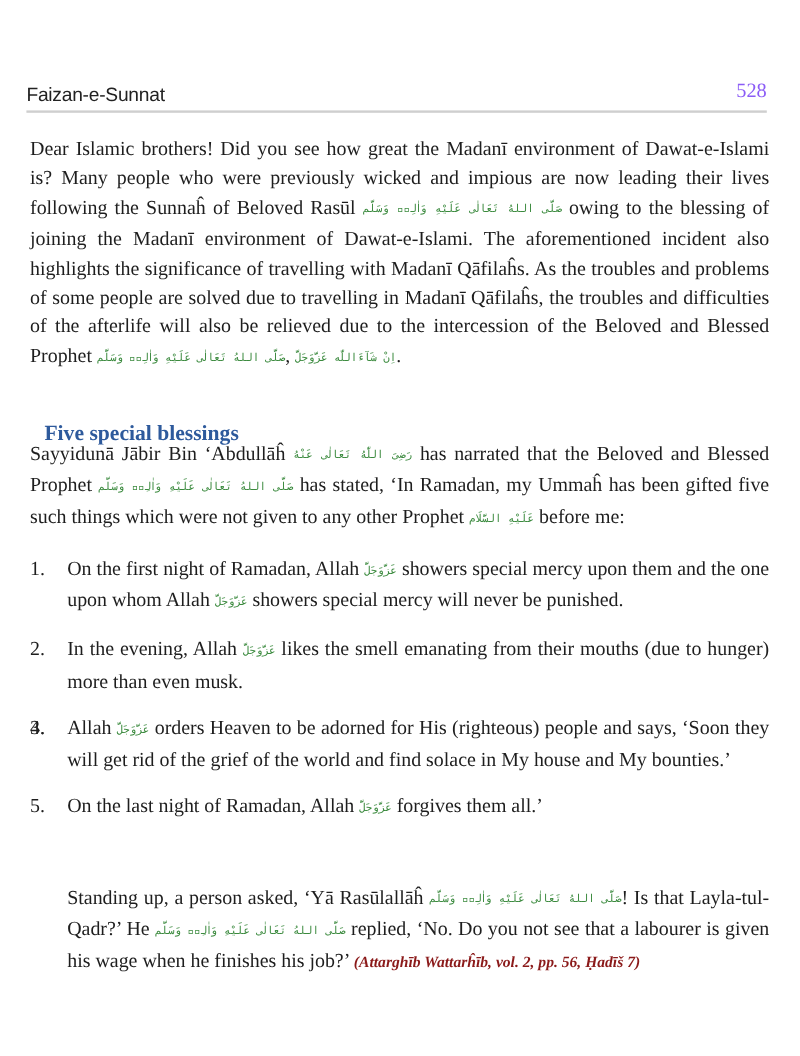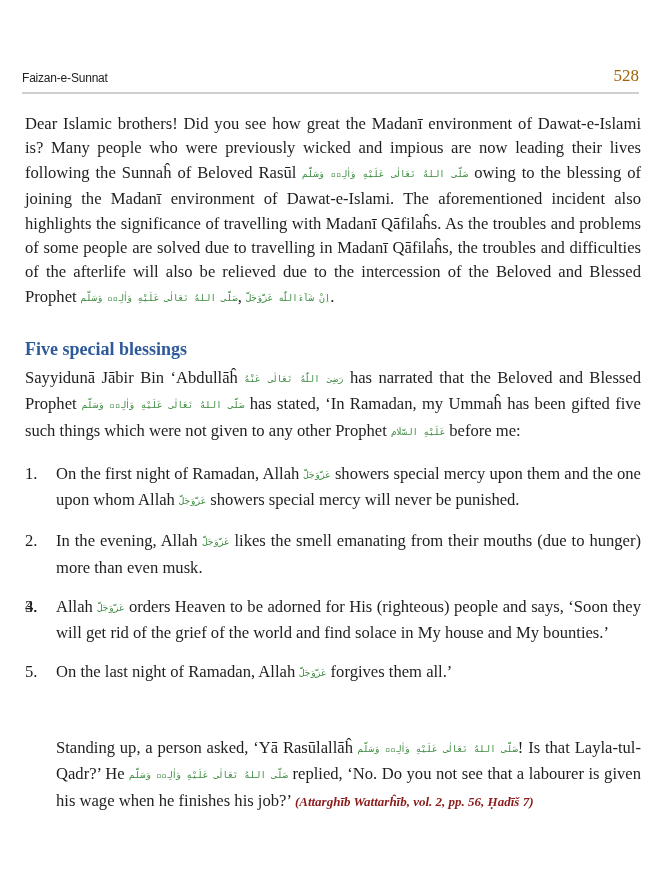--- a/index.html
+++ b/index.html
@@ -1,20 +1,20 @@
 <!DOCTYPE html>
 <html><head>
 <meta charset="utf-8">
 <style>
   html, body { margin: 0; padding: 0; background: #ffffff; }
   body { width: 667px; height: 880px; position: relative; overflow: hidden; }
   .page { position: absolute; left: 0; top: 0; width: 667px; height: 880px; background: #fff; }
   .running-head { position: absolute; left: 22px; right: 28px; top: 68px; height: 22px; }
-  .running-title { position: absolute; left: 0; top: 3px; font-family: "Liberation Sans", sans-serif; font-size: 12px; color: #222; letter-spacing: -0.2px; }
-  .page-number { position: absolute; right: 0; top: -2px; font-family: "Liberation Serif", serif; font-size: 17px; color: #a16207; }
+  .running-title { position: absolute; left: 0; top: 3px; font-family: "Liberation Sans", sans-serif; font-size: 16px; color: #222; letter-spacing: -0.2px; }
+  .page-number { position: absolute; right: 0; top: -2px; font-family: "Liberation Serif", serif; font-size: 17px; color: #8b5cf6; }
   .head-rule { position: absolute; left: 22px; right: 28px; top: 92px; height: 2px; background: #cfcfcf; }
   .body-text { font-family: "Liberation Serif", serif; font-size: 16.6px; line-height: 24.4px; color: #1e1e1e; text-align: justify; }
   .para1 { position: absolute; left: 25px; width: 616px; top: 112px; }
   .heading { position: absolute; left: 25px; top: 339px; font-family: "Liberation Serif", serif; font-weight: bold; font-size: 18px; color: #2e5a9c; }
   .para2 { position: absolute; left: 25px; width: 616px; top: 366px; }
   .arabic { color: #3b8a3e; font-family: Liberation Mono, monospace; font-size: 9px; vertical-align: 1px; }
   .list { position: absolute; left: 25px; width: 616px; top: 462px; margin: 0; padding: 0; list-style: none; }
   .list-item { position: relative; padding-left: 31px; margin: 0 0 14.5px 0; }
   .list-num { position: absolute; left: 0; top: 0; }
   .quote { position: absolute; left: 56px; width: 585px; top: 736px; }
@@ -26,21 +26,21 @@
 <div class="page">
 
   <div class="running-head">
     <span class="running-title">Faizan-e-Sunnat</span>
     <span class="page-number">528</span>
   </div>
   <div class="head-rule"></div>
 
   <p class="body-text para1" style="margin:0"><span>Dear Islamic brothers! Did you see how great the Madanī environment of Dawat-e-Islami is? Many people who were previously wicked and impious are now leading their lives following the Sunnaĥ of Beloved Rasūl </span><span class="arabic" dir="rtl" style="color: rgb(59, 138, 62);">صَلَّى اللهُ تَعَالٰی عَلَيْهِ وَاٰلِهٖ وَسَلَّم</span><span> owing to the blessing of joining the Madanī environment of Dawat-e-Islami. The aforementioned incident also highlights the significance of travelling with Madanī Qāfilaĥs. As the troubles and problems of some people are solved due to travelling in Madanī Qāfilaĥs, the troubles and difficulties of the afterlife will also be relieved due to the intercession of the Beloved and Blessed Prophet </span><span class="arabic" dir="rtl" style="color: rgb(59, 138, 62);">صَلَّى اللهُ تَعَالٰی عَلَيْهِ وَاٰلِهٖ وَسَلَّم</span><span>, </span><span class="arabic" dir="rtl" style="color: rgb(59, 138, 62);">اِنْ شَآءَاللّٰه عَزَّوَجَلَّ</span><span>.</span></p>
 
-  <h2 class="heading" style="margin: 0px; color: rgb(46, 90, 156);">Five special blessings</h2>
+  <h2 class="heading" style="margin: 12px; color: rgb(46, 90, 156);">Five special blessings</h2>
 
   <p class="body-text para2" style="margin:0"><span>Sayyidunā Jābir Bin ‘Abdullāĥ </span><span class="arabic" dir="rtl" style="color: rgb(59, 138, 62);">رَضِیَ اللّٰهُ تَعَالٰی عَنْهُ</span><span> has narrated that the Beloved and Blessed Prophet </span><span class="arabic" dir="rtl" style="color: rgb(59, 138, 62);">صَلَّى اللهُ تَعَالٰی عَلَيْهِ وَاٰلِهٖ وَسَلَّم</span><span> has stated, ‘In Ramadan, my Ummaĥ has been gifted five such things which were not given to any other Prophet </span><span class="arabic" dir="rtl" style="color: rgb(59, 138, 62);">عَلَيْهِ السَّلَام</span><span> before me:</span></p>
 
   <ol class="list body-text">
     <li class="list-item">
       <span class="list-num">1.</span><span>On the first night of Ramadan, Allah </span><span class="arabic" dir="rtl" style="color: rgb(59, 138, 62);">عَزَّوَجَلَّ</span><span> showers special mercy upon them and the one upon whom Allah </span><span class="arabic" dir="rtl" style="color: rgb(59, 138, 62);">عَزَّوَجَلَّ</span><span> showers special mercy will never be punished.</span>
     </li>
     <li class="list-item">
       <span class="list-num">2.</span><span>In the evening, Allah </span><span class="arabic" dir="rtl" style="color: rgb(59, 138, 62);">عَزَّوَجَلَّ</span><span> likes the smell emanating from their mouths (due to hunger) more than even musk.</span>
     </li>

